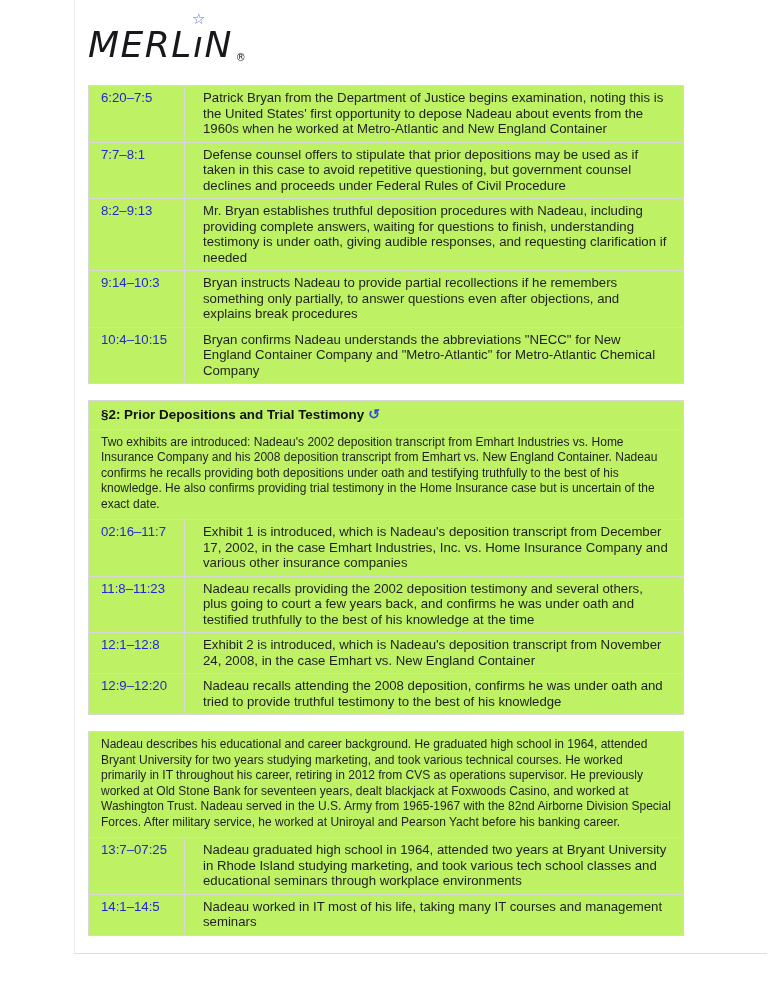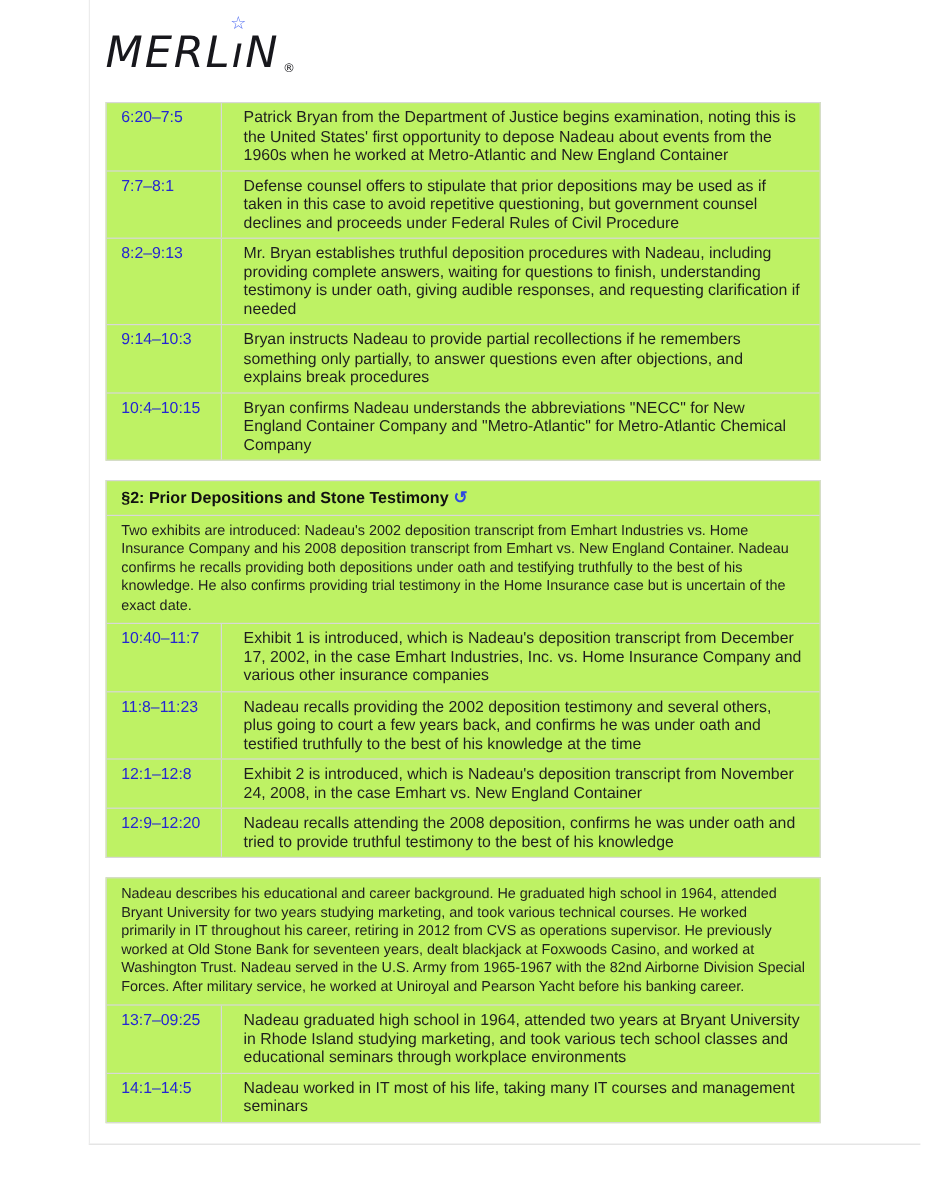--- a/index.html
+++ b/index.html
@@ -79,45 +79,45 @@
       <div class="tcell desc">Bryan instructs Nadeau to provide partial recollections if he remembers something only partially, to answer questions even after objections, and explains break procedures</div>
     </div>
     <div class="trow">
       <div class="tcell time">10:4–10:15</div>
       <div class="tcell desc">Bryan confirms Nadeau understands the abbreviations "NECC" for New England Container Company and "Metro-Atlantic" for Metro-Atlantic Chemical Company</div>
     </div>
   </section>
 
   <section class="box">
     <div class="box-header">
-      <span>§2: Prior Depositions and Stone Testimony</span><span class="link-icon">↺</span>
+      <span>§2: Prior Depositions and Trial Testimony</span><span class="link-icon">↺</span>
     </div>
     <div class="box-summary">Two exhibits are introduced: Nadeau's 2002 deposition transcript from Emhart Industries vs. Home Insurance Company and his 2008 deposition transcript from Emhart vs. New England Container. Nadeau confirms he recalls providing both depositions under oath and testifying truthfully to the best of his knowledge. He also confirms providing trial testimony in the Home Insurance case but is uncertain of the exact date.</div>
     <div class="trow">
-      <div class="tcell time">10:40–11:7</div>
+      <div class="tcell time">02:16–11:7</div>
       <div class="tcell desc">Exhibit 1 is introduced, which is Nadeau's deposition transcript from December 17, 2002, in the case Emhart Industries, Inc. vs. Home Insurance Company and various other insurance companies</div>
     </div>
     <div class="trow">
       <div class="tcell time">11:8–11:23</div>
       <div class="tcell desc">Nadeau recalls providing the 2002 deposition testimony and several others, plus going to court a few years back, and confirms he was under oath and testified truthfully to the best of his knowledge at the time</div>
     </div>
     <div class="trow">
       <div class="tcell time">12:1–12:8</div>
       <div class="tcell desc">Exhibit 2 is introduced, which is Nadeau's deposition transcript from November 24, 2008, in the case Emhart vs. New England Container</div>
     </div>
     <div class="trow">
       <div class="tcell time">12:9–12:20</div>
       <div class="tcell desc">Nadeau recalls attending the 2008 deposition, confirms he was under oath and tried to provide truthful testimony to the best of his knowledge</div>
     </div>
   </section>
 
   <section class="box">
     <div class="box-summary">Nadeau describes his educational and career background. He graduated high school in 1964, attended Bryant University for two years studying marketing, and took various technical courses. He worked primarily in IT throughout his career, retiring in 2012 from CVS as operations supervisor. He previously worked at Old Stone Bank for seventeen years, dealt blackjack at Foxwoods Casino, and worked at Washington Trust. Nadeau served in the U.S. Army from 1965-1967 with the 82nd Airborne Division Special Forces. After military service, he worked at Uniroyal and Pearson Yacht before his banking career.</div>
     <div class="trow">
-      <div class="tcell time">13:7–09:25</div>
+      <div class="tcell time">13:7–07:25</div>
       <div class="tcell desc">Nadeau graduated high school in 1964, attended two years at Bryant University in Rhode Island studying marketing, and took various tech school classes and educational seminars through workplace environments</div>
     </div>
     <div class="trow">
       <div class="tcell time">14:1–14:5</div>
       <div class="tcell desc">Nadeau worked in IT most of his life, taking many IT courses and management seminars</div>
     </div>
   </section>
 
 </main>
 

